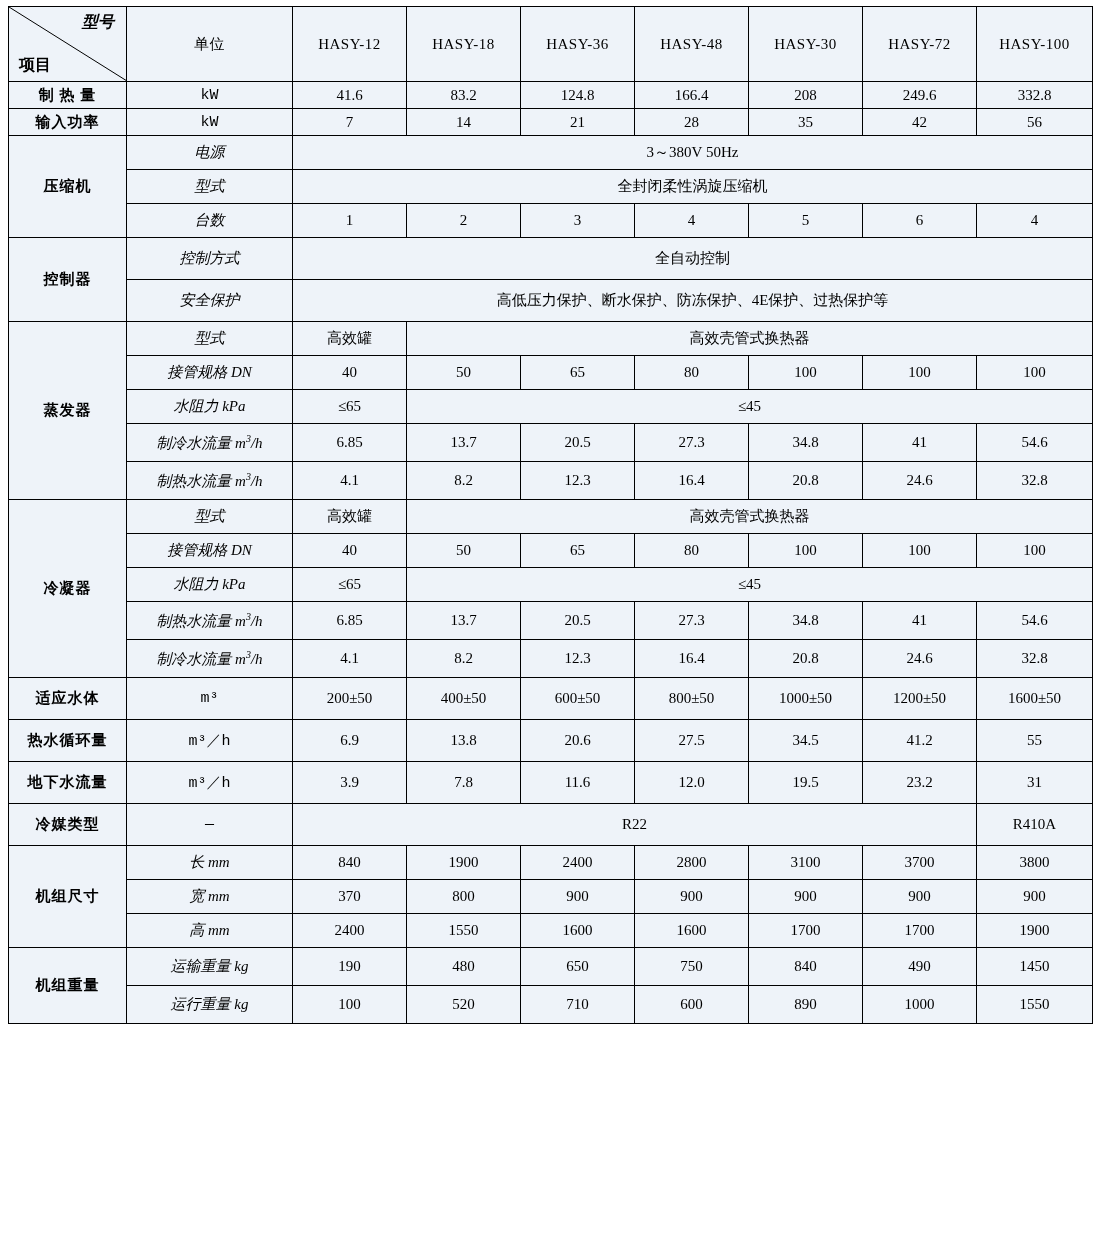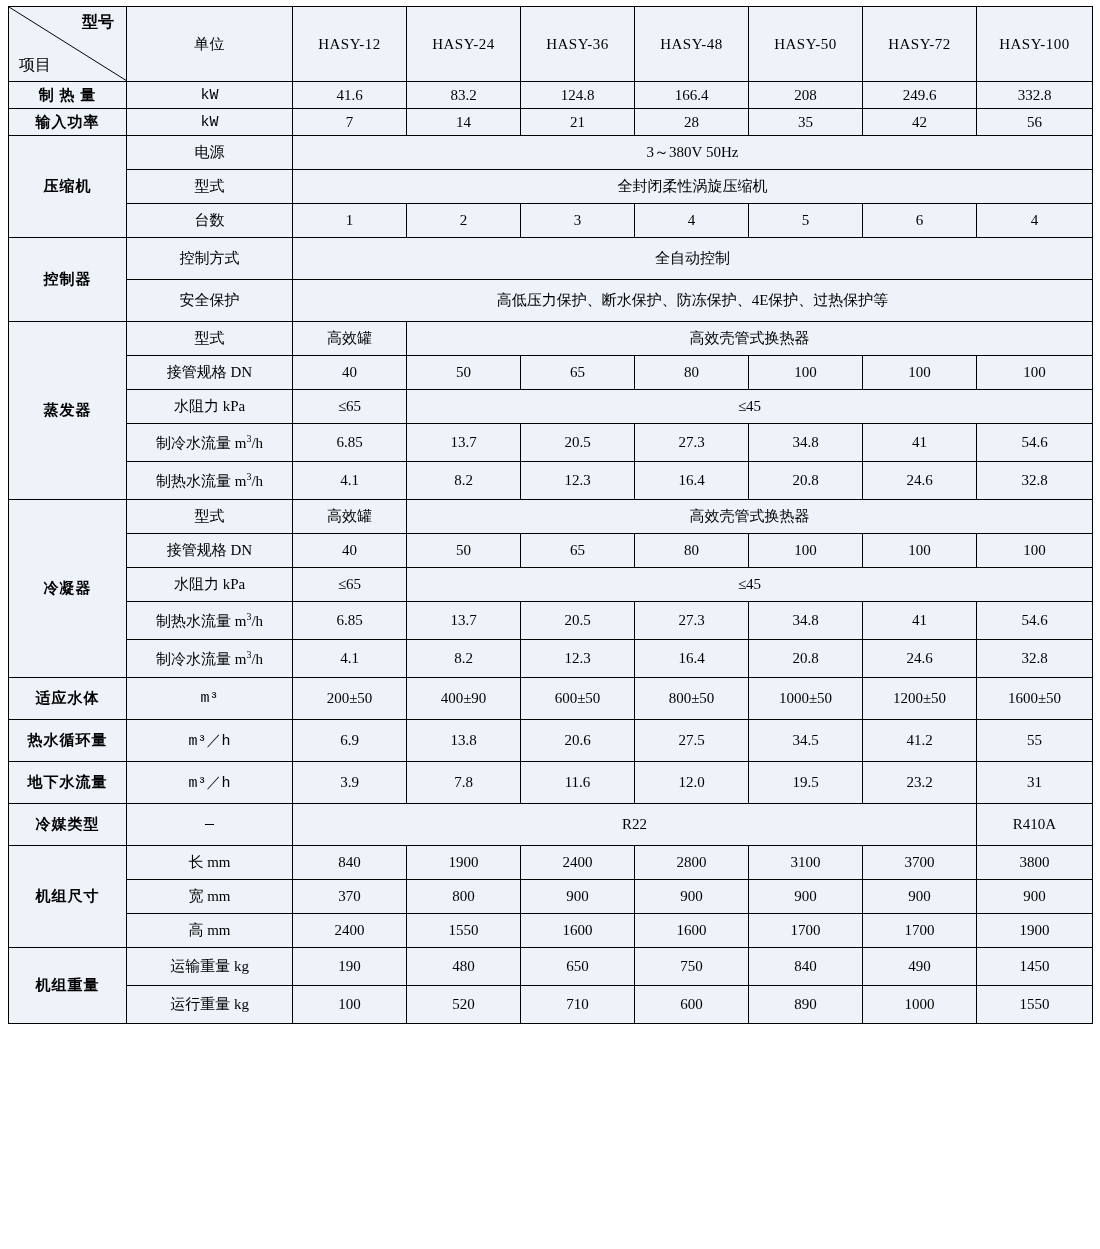--- a/index.html
+++ b/index.html
@@ -32,20 +32,21 @@
     padding: 3px 2px;
     background: #eef3f9;
   }
   td.lbl-main {
     font-weight: bold;
     font-size: 16px;
     letter-spacing: 1px;
   }
   td.lbl-sub {
     font-size: 15px;
+    font-style: italic;
   }
   td.unit {
     font-size: 14px;
     font-family: Liberation Mono, monospace;
   }
   td.hdr {
     font-size: 15px;
     letter-spacing: 0.5px;
   }
   .corner {
@@ -58,26 +59,27 @@
     left: 0; top: 0; right: 0; bottom: 0;
     overflow: hidden;
   }
   .corner .diag svg { display: block; }
   .corner .tr {
     position: absolute;
     top: 5px;
     right: 12px;
     font-weight: bold;
     font-size: 16px;
+    font-style: italic;
   }
   .corner .bl {
     position: absolute;
     bottom: 5px;
     left: 10px;
-    font-weight: normal;
+    font-weight: bold;
     font-size: 16px;
     text-align: right;
   }
   sup { font-size: 10px; vertical-align: super; }
   .tall { height: 38px; }
   .row-h { height: 27px; }
   .row-h2 { height: 34px; }
   .row-h3 { height: 42px; }
 </style>
 </head>
@@ -103,24 +105,24 @@
         <div class="diag">
           <svg width="118" height="74" viewBox="0 0 118 74">
                 <line x1="0" y1="0" x2="118" y2="74" stroke="#000" stroke-width="1"></line>
               </svg>
         </div>
         <span class="tr">型号</span>
         <span class="bl">项目</span>
       </td>
       <td class="hdr">单位</td>
       <td class="hdr">HASY-12</td>
-      <td class="hdr">HASY-24</td>
+      <td class="hdr">HASY-18</td>
       <td class="hdr">HASY-36</td>
       <td class="hdr">HASY-48</td>
-      <td class="hdr">HASY-50</td>
+      <td class="hdr">HASY-30</td>
       <td class="hdr">HASY-72</td>
       <td class="hdr">HASY-100</td>
     </tr>
 
     <tr class="row-h">
       <td class="lbl-main">制 热 量</td>
       <td class="unit">kW</td>
       <td>41.6</td>
       <td>83.2</td>
       <td>124.8</td>
@@ -253,21 +255,21 @@
       <td>16.4</td>
       <td>20.8</td>
       <td>24.6</td>
       <td>32.8</td>
     </tr>
 
     <tr class="row-h3">
       <td class="lbl-main">适应水体</td>
       <td class="unit">m³</td>
       <td>200±50</td>
-      <td>400±90</td>
+      <td>400±50</td>
       <td>600±50</td>
       <td>800±50</td>
       <td>1000±50</td>
       <td>1200±50</td>
       <td>1600±50</td>
     </tr>
 
     <tr class="row-h3">
       <td class="lbl-main">热水循环量</td>
       <td class="unit">m³／h</td>

